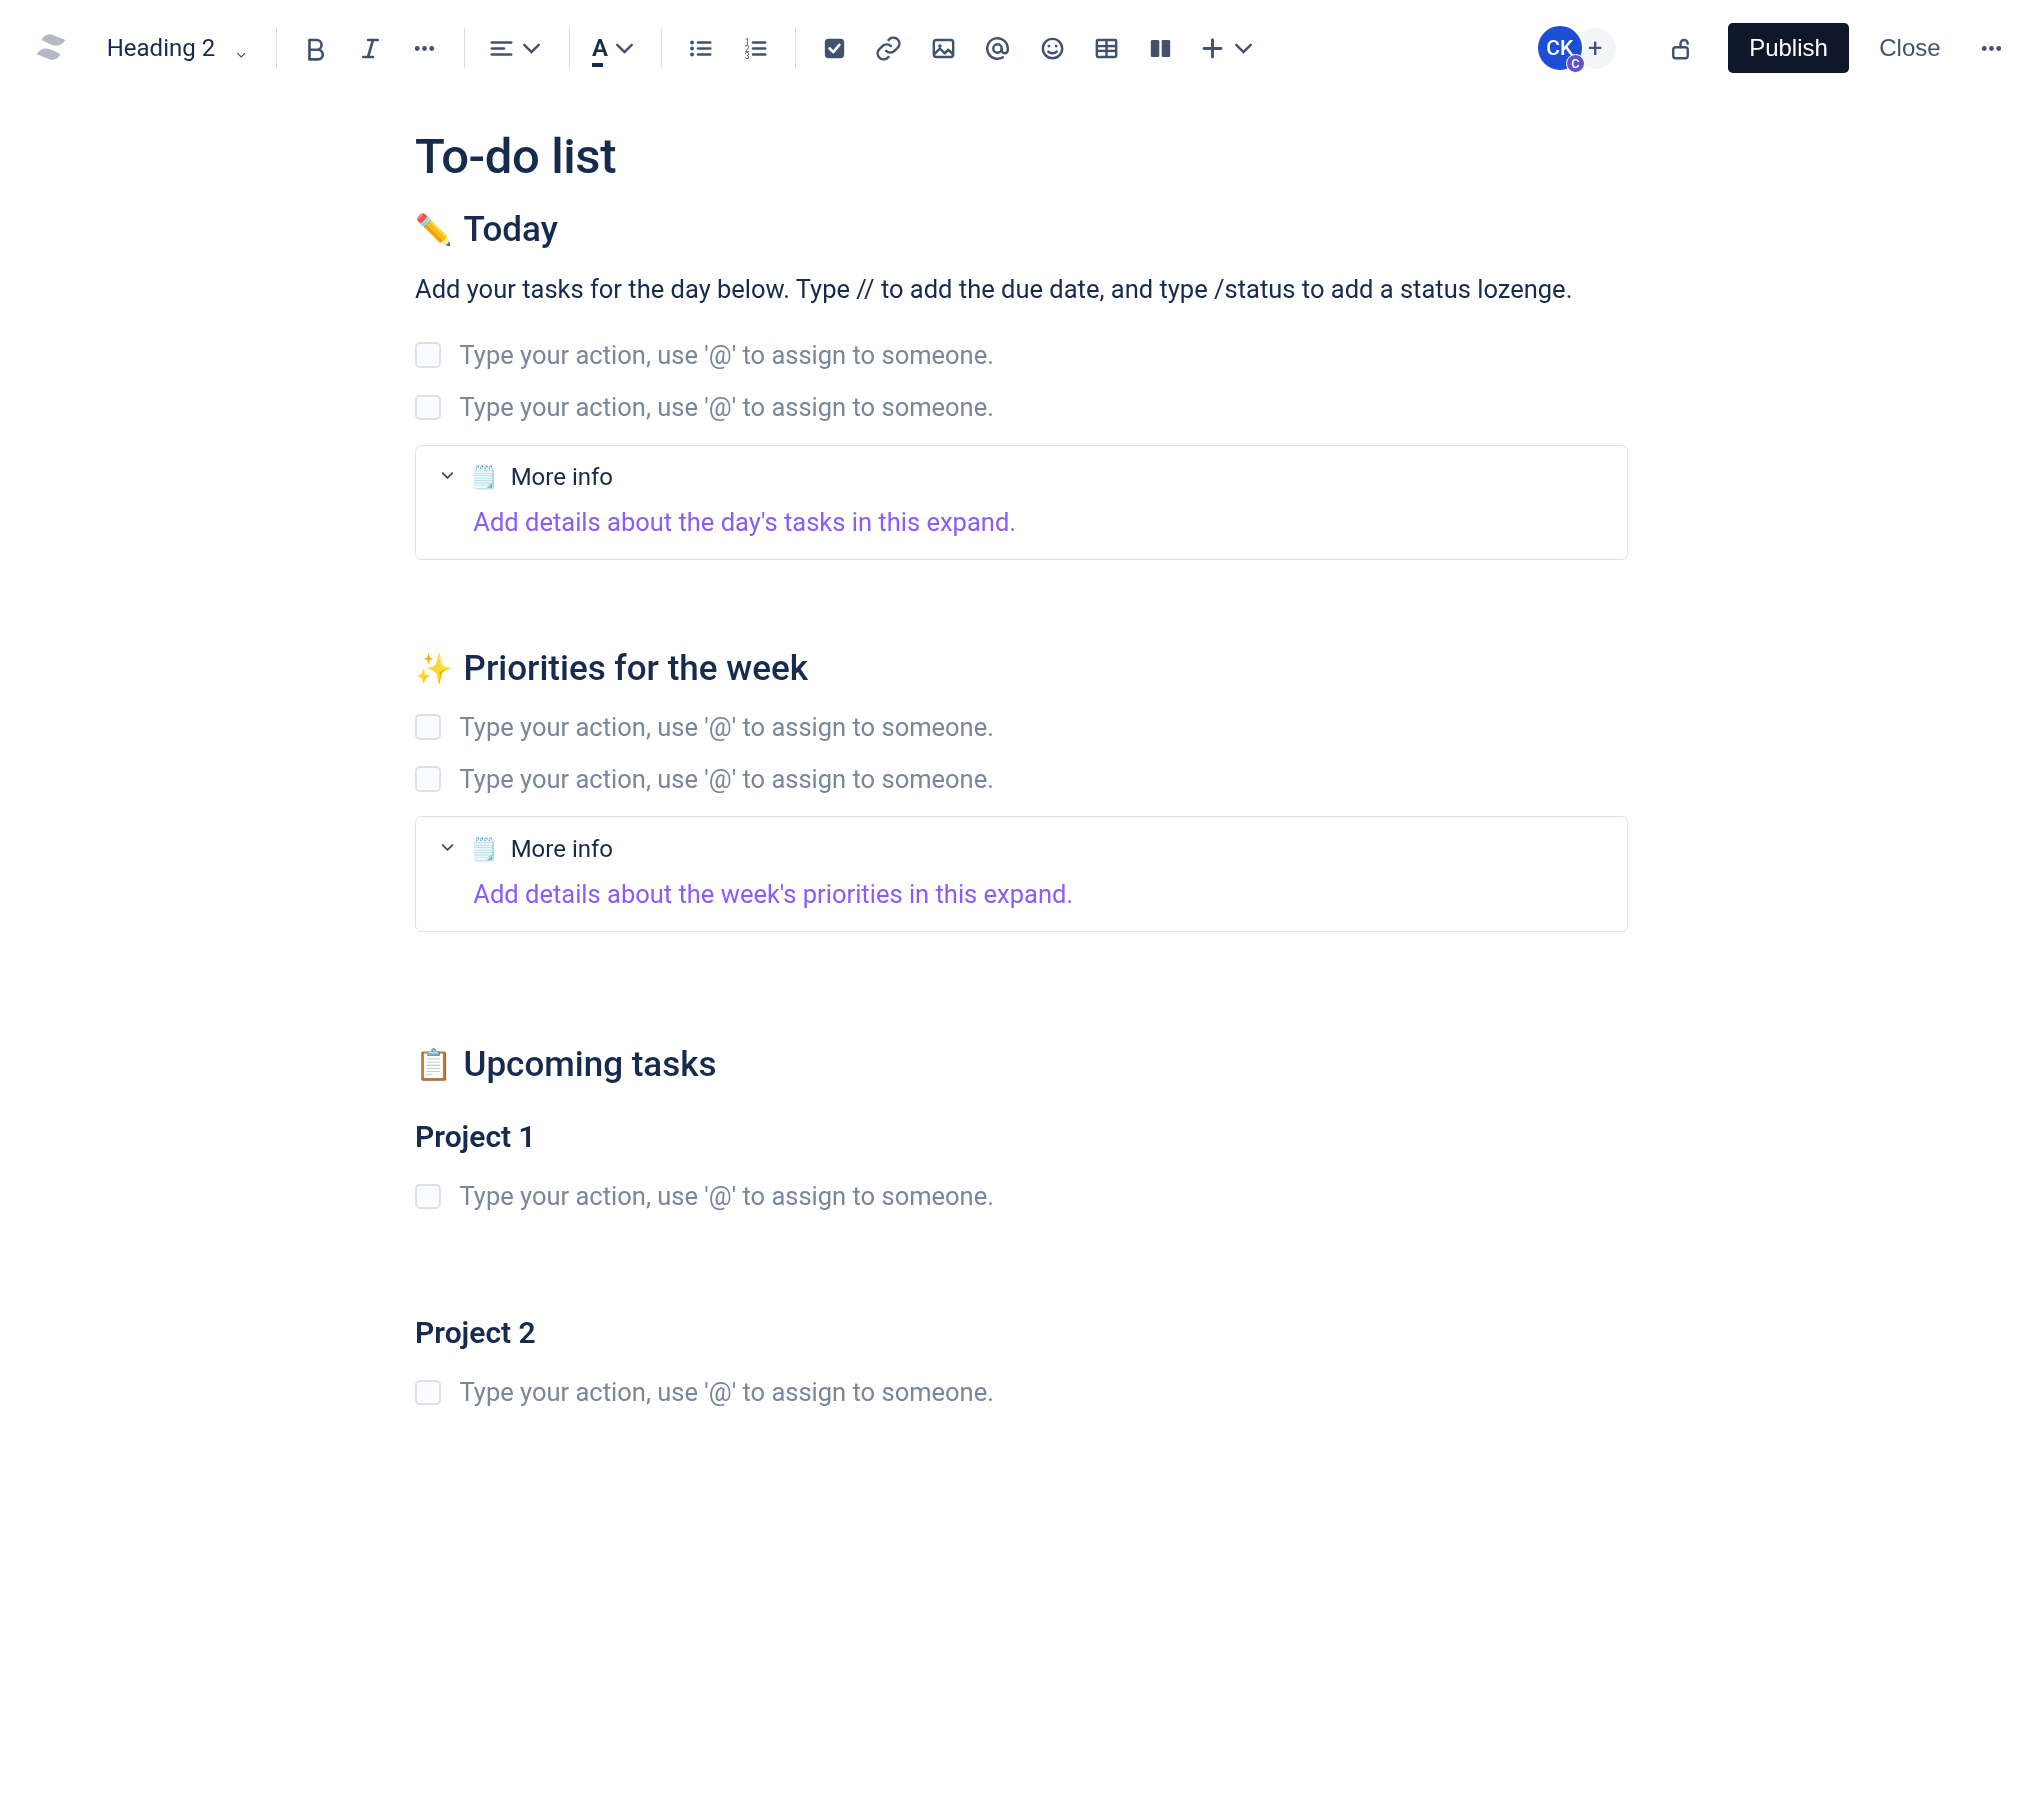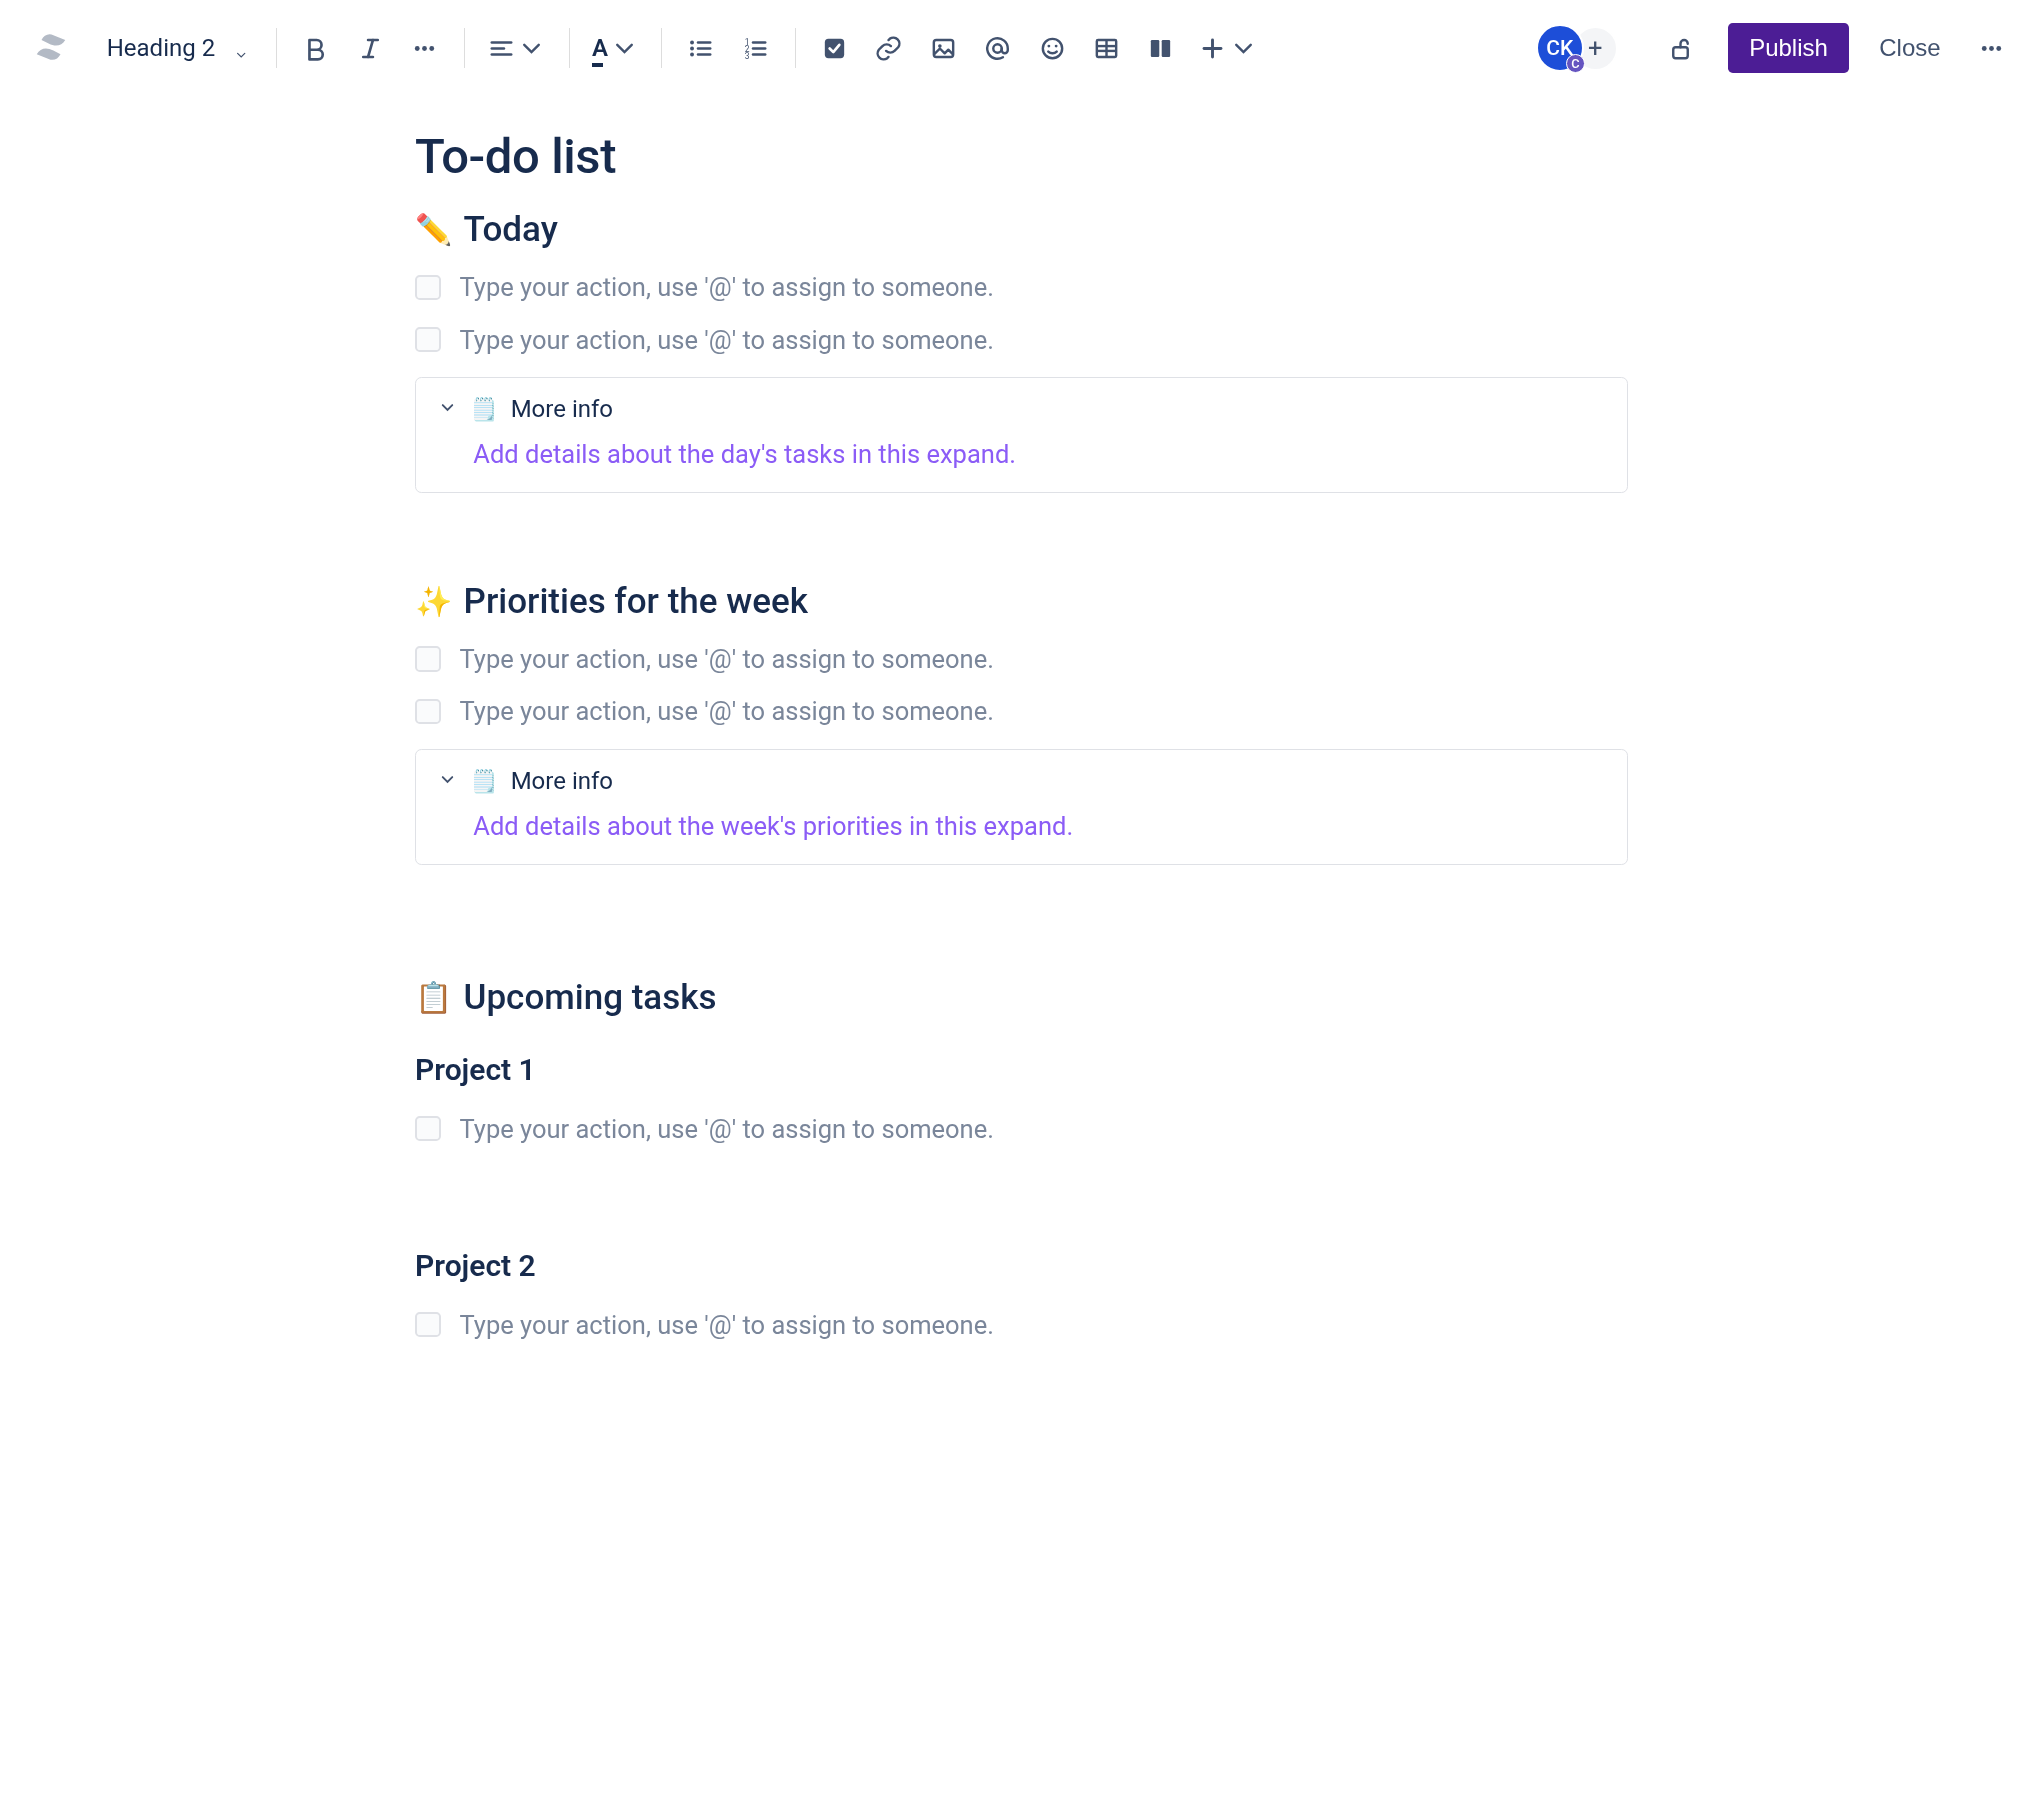--- a/index.html
+++ b/index.html
@@ -85,21 +85,21 @@
     }
     .lock-btn {
       width:45px;height:45px;
       display:flex;align-items:center;justify-content:center;
       color:#42526E;
       cursor:pointer;
       margin: 0 11.2px 0 25.5px;
     }
     .lock-btn svg{width:29px;height:29px;}
     .publish-btn {
-      background:#4c1d95;
+      background:#0f172a;
       color:#fff;
       font-size:24px;
       padding: 11.2px 21px;
       border:none;
       border-radius:4.8px;
       cursor:pointer;
       font-weight:500;
     }
     .close-btn {
       background:none;
@@ -385,20 +385,21 @@
 
 <div class="content">
 
   <h1 class="page-title">To-do list</h1>
 
   <div class="section-block tight">
     <h2 class="section">
       <span class="emoji">✏️</span>
       <span>Today</span>
     </h2>
+    <p class="desc">Add your tasks for the day below. Type // to add the due date, and type /status to add a status lozenge.</p>
 
     <div class="task-row">
       <div class="task-checkbox"></div>
       <span class="task-placeholder">Type your action, use '@' to assign to someone.</span>
     </div>
     <div class="task-row">
       <div class="task-checkbox"></div>
       <span class="task-placeholder">Type your action, use '@' to assign to someone.</span>
     </div>
 

